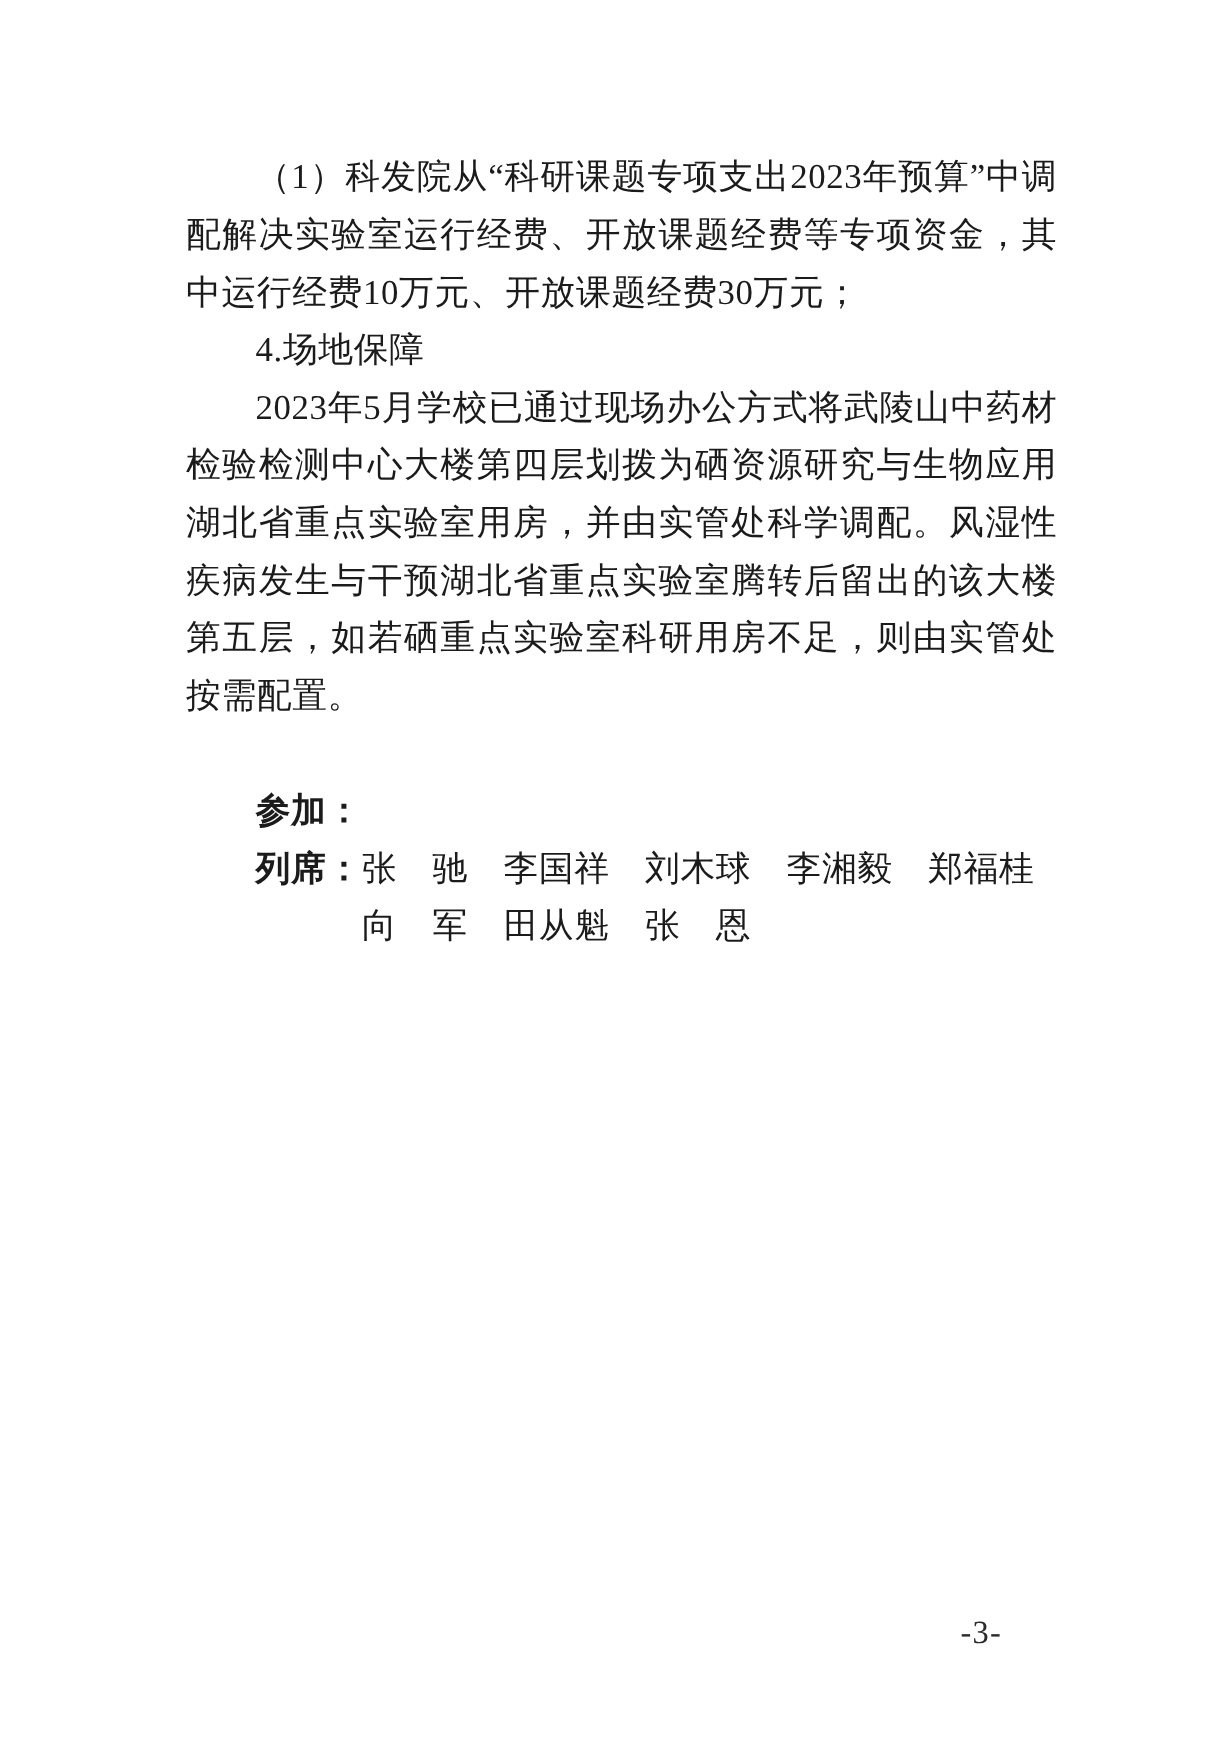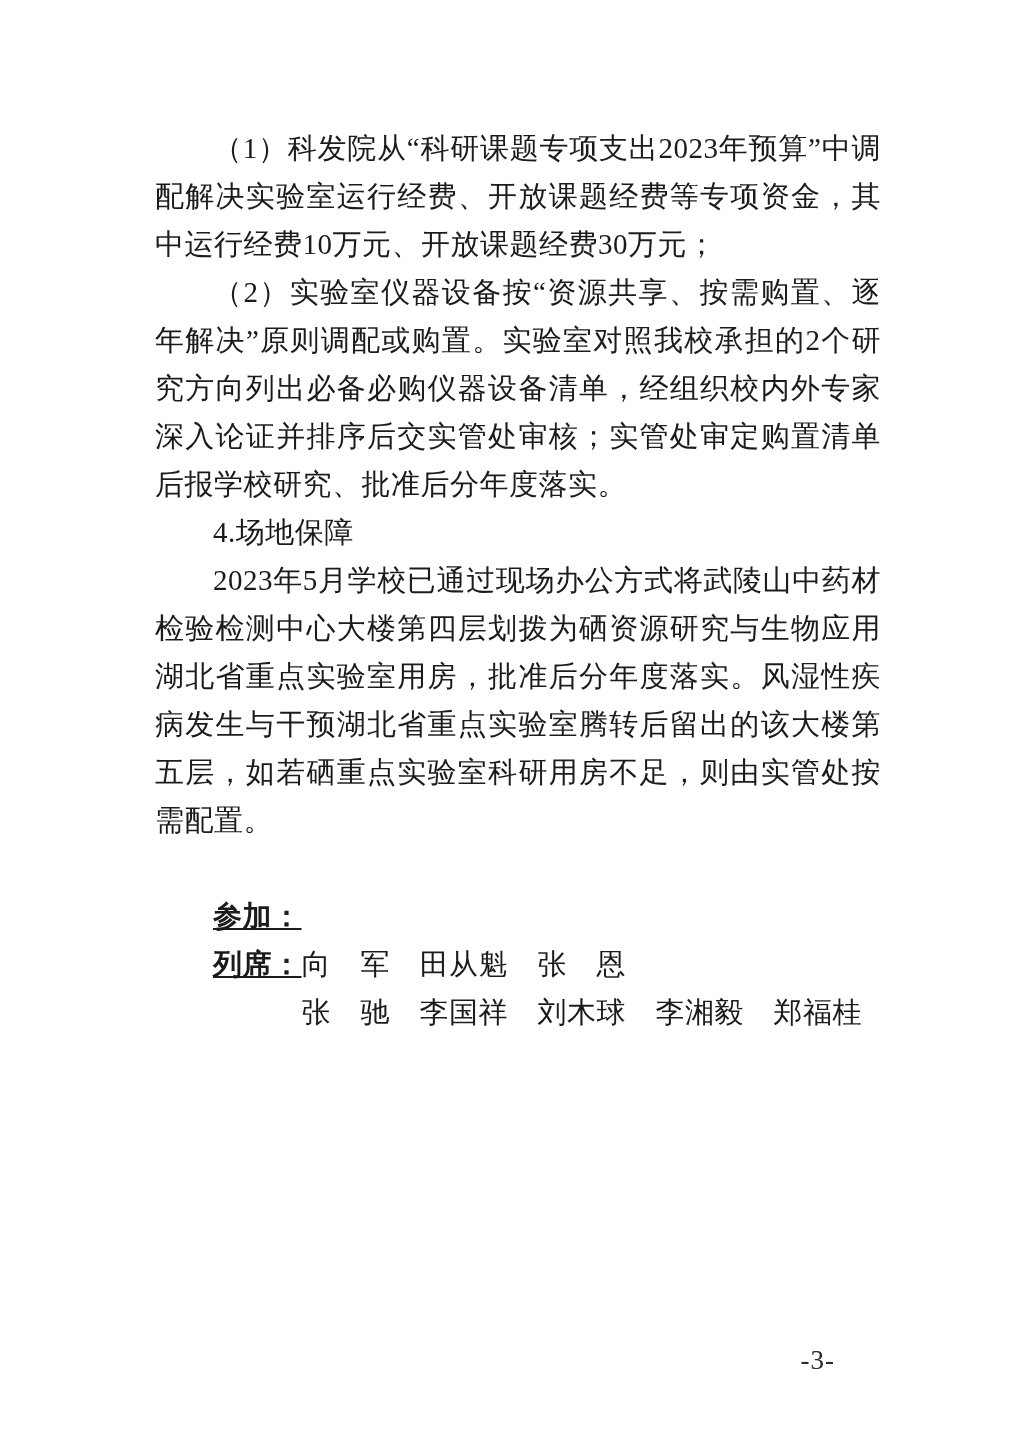--- a/index.html
+++ b/index.html
@@ -45,21 +45,20 @@
     text-align: left;
   }
   .att-row {
     display: flex;
     align-items: flex-start;
   }
   .att-label {
     flex: 0 0 auto;
     font-weight: bold;
     white-space: pre;
-    text-decoration: underline;
   }
   .att-names {
     flex: 1 1 auto;
   }
   .att-line {
     white-space: pre;
   }
   .page-number {
     position: absolute;
     top: 1340px;
@@ -71,40 +70,39 @@
   }
 </style>
 </head>
 <body>
 
 <div class="page">
   <div class="content">
 
     <p class="body-para">（1）科发院从“科研课题专项支出2023年预算”中调配解决实验室运行经费、开放课题经费等专项资金，其中运行经费10万元、开放课题经费30万元；</p>
 
-    <p class="body-para">（2）实验室仪器设备按“资源共享、按需购置、逐年解决”原则调配或购置。实验室对照我校承担的2个研究方向列出必备必购仪器设备清单，经组织校内外专家深入论证并排序后交实管处审核；实管处审定购置清单后报学校研究、批准后分年度落实。</p>
 
     <p class="section-heading">4.场地保障</p>
 
-    <p class="body-para">2023年5月学校已通过现场办公方式将武陵山中药材检验检测中心大楼第四层划拨为硒资源研究与生物应用湖北省重点实验室用房，批准后分年度落实。风湿性疾病发生与干预湖北省重点实验室腾转后留出的该大楼第五层，如若硒重点实验室科研用房不足，则由实管处按需配置。</p>
+    <p class="body-para">2023年5月学校已通过现场办公方式将武陵山中药材检验检测中心大楼第四层划拨为硒资源研究与生物应用湖北省重点实验室用房，并由实管处科学调配。风湿性疾病发生与干预湖北省重点实验室腾转后留出的该大楼第五层，如若硒重点实验室科研用房不足，则由实管处按需配置。</p>
 
     <div class="attendance">
 
       <div class="att-row">
         <span class="att-label">参加：</span>
         <div class="att-names">
         </div>
       </div>
 
 
       <div class="att-row">
         <span class="att-label">列席：</span>
         <div class="att-names">
+          <div class="att-line">张　驰　李国祥　刘木球　李湘毅　郑福桂</div>
           <div class="att-line">向　军　田从魁　张　恩</div>
-          <div class="att-line">张　驰　李国祥　刘木球　李湘毅　郑福桂</div>
         </div>
       </div>
 
     </div>
   </div>
 
   <div class="page-number">-3-</div>
 </div>
 
 </body></html>

